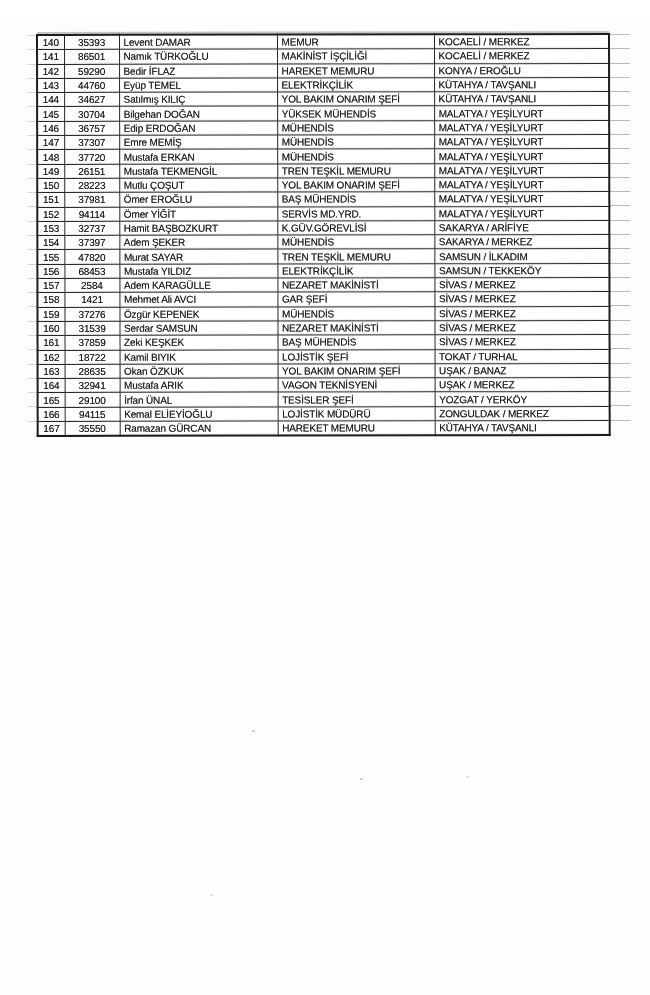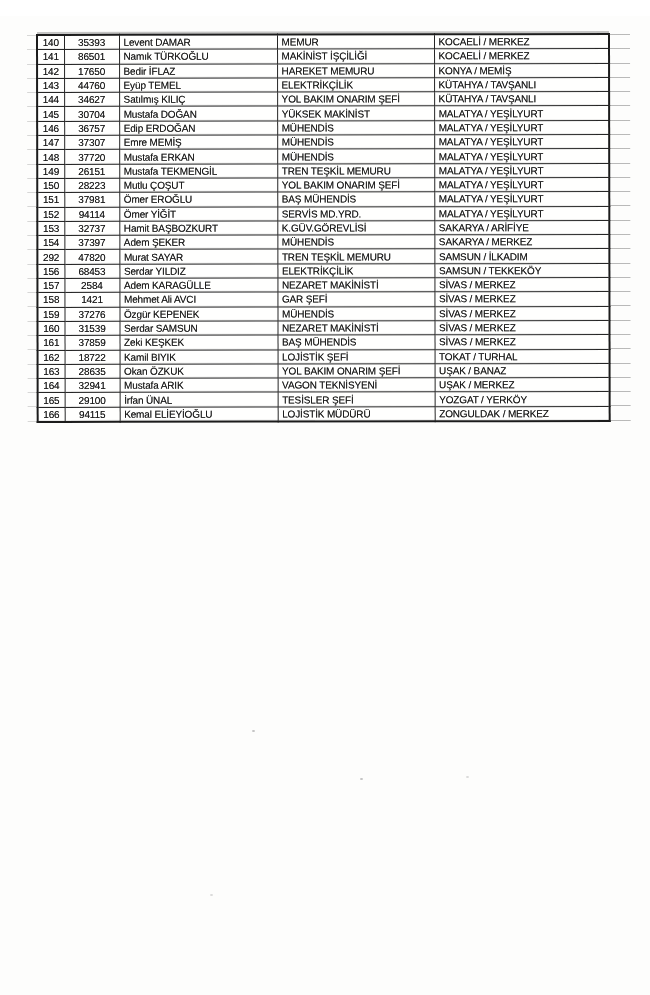--- a/index.html
+++ b/index.html
@@ -90,44 +90,44 @@
   </tr>
           <tr>
     <td class="c-no">141</td>
     <td class="c-id">86501</td>
     <td class="c-name">Namık TÜRKOĞLU</td>
     <td class="c-title">MAKİNİST İŞÇİLİĞİ</td>
     <td class="c-loc">KOCAELİ / MERKEZ</td>
   </tr>
           <tr>
     <td class="c-no">142</td>
-    <td class="c-id">17650</td>
+    <td class="c-id">59290</td>
     <td class="c-name">Bedir İFLAZ</td>
     <td class="c-title">HAREKET MEMURU</td>
-    <td class="c-loc">KONYA / MEMİŞ</td>
+    <td class="c-loc">KONYA / EROĞLU</td>
   </tr>
           <tr>
     <td class="c-no">143</td>
     <td class="c-id">44760</td>
     <td class="c-name">Eyüp TEMEL</td>
     <td class="c-title">ELEKTRİKÇİLİK</td>
     <td class="c-loc">KÜTAHYA / TAVŞANLI</td>
   </tr>
           <tr>
     <td class="c-no">144</td>
     <td class="c-id">34627</td>
     <td class="c-name">Satılmış KILIÇ</td>
     <td class="c-title">YOL BAKIM ONARIM ŞEFİ</td>
     <td class="c-loc">KÜTAHYA / TAVŞANLI</td>
   </tr>
           <tr>
     <td class="c-no">145</td>
     <td class="c-id">30704</td>
-    <td class="c-name">Mustafa DOĞAN</td>
-    <td class="c-title">YÜKSEK MAKİNİST</td>
+    <td class="c-name">Bilgehan DOĞAN</td>
+    <td class="c-title">YÜKSEK MÜHENDİS</td>
     <td class="c-loc">MALATYA / YEŞİLYURT</td>
   </tr>
           <tr>
     <td class="c-no">146</td>
     <td class="c-id">36757</td>
     <td class="c-name">Edip ERDOĞAN</td>
     <td class="c-title">MÜHENDİS</td>
     <td class="c-loc">MALATYA / YEŞİLYURT</td>
   </tr>
           <tr>
@@ -180,30 +180,30 @@
     <td class="c-loc">SAKARYA / ARİFİYE</td>
   </tr>
           <tr>
     <td class="c-no">154</td>
     <td class="c-id">37397</td>
     <td class="c-name">Adem ŞEKER</td>
     <td class="c-title">MÜHENDİS</td>
     <td class="c-loc">SAKARYA / MERKEZ</td>
   </tr>
           <tr>
-    <td class="c-no">292</td>
+    <td class="c-no">155</td>
     <td class="c-id">47820</td>
     <td class="c-name">Murat SAYAR</td>
     <td class="c-title">TREN TEŞKİL MEMURU</td>
     <td class="c-loc">SAMSUN / İLKADIM</td>
   </tr>
           <tr>
     <td class="c-no">156</td>
     <td class="c-id">68453</td>
-    <td class="c-name">Serdar YILDIZ</td>
+    <td class="c-name">Mustafa YILDIZ</td>
     <td class="c-title">ELEKTRİKÇİLİK</td>
     <td class="c-loc">SAMSUN / TEKKEKÖY</td>
   </tr>
           <tr>
     <td class="c-no">157</td>
     <td class="c-id">2584</td>
     <td class="c-name">Adem KARAGÜLLE</td>
     <td class="c-title">NEZARET MAKİNİSTİ</td>
     <td class="c-loc">SİVAS / MERKEZ</td>
   </tr>
@@ -263,20 +263,27 @@
     <td class="c-title">TESİSLER ŞEFİ</td>
     <td class="c-loc">YOZGAT / YERKÖY</td>
   </tr>
           <tr>
     <td class="c-no">166</td>
     <td class="c-id">94115</td>
     <td class="c-name">Kemal ELİEYİOĞLU</td>
     <td class="c-title">LOJİSTİK MÜDÜRÜ</td>
     <td class="c-loc">ZONGULDAK / MERKEZ</td>
   </tr>
+          <tr>
+    <td class="c-no">167</td>
+    <td class="c-id">35550</td>
+    <td class="c-name">Ramazan GÜRCAN</td>
+    <td class="c-title">HAREKET MEMURU</td>
+    <td class="c-loc">KÜTAHYA / TAVŞANLI</td>
+  </tr>
         </tbody>
     </table>
     <div class="bleed bleed-right"></div>
     <div class="bleed bleed-left"></div>
   </div>
 
   <div class="speck" style="left:252px; top:714px;"></div>
   <div class="speck" style="left:360px; top:762px;"></div>
   <div class="speck" style="left:466px; top:760px; opacity:.6;"></div>
   <div class="speck" style="left:210px; top:878px; opacity:.6;"></div>

